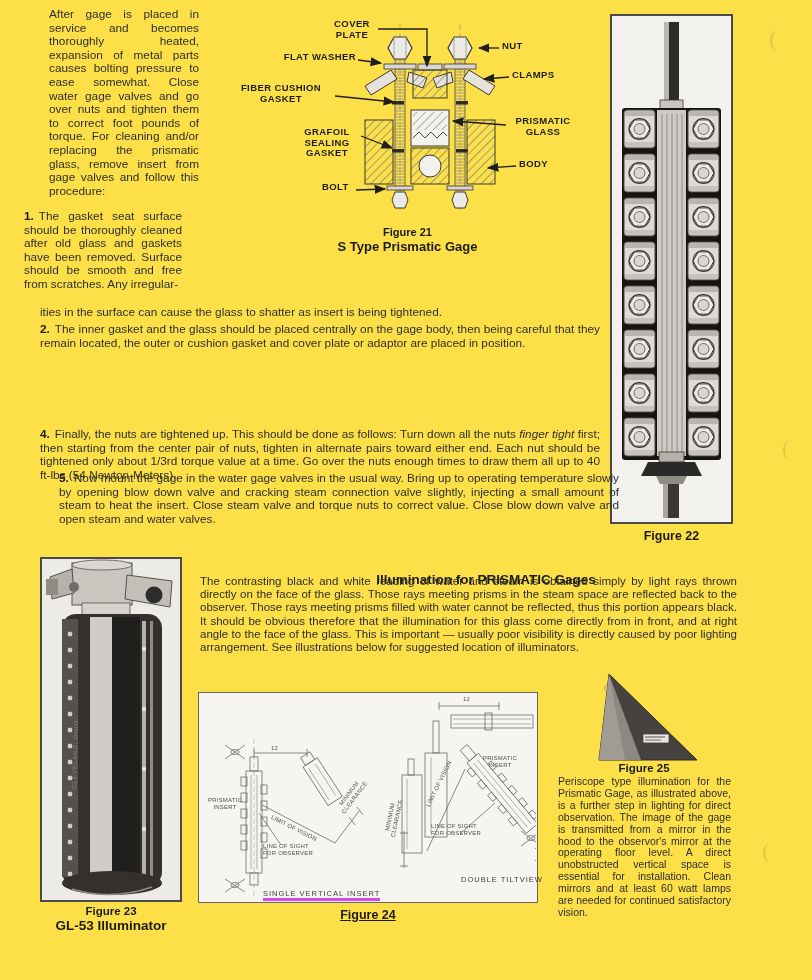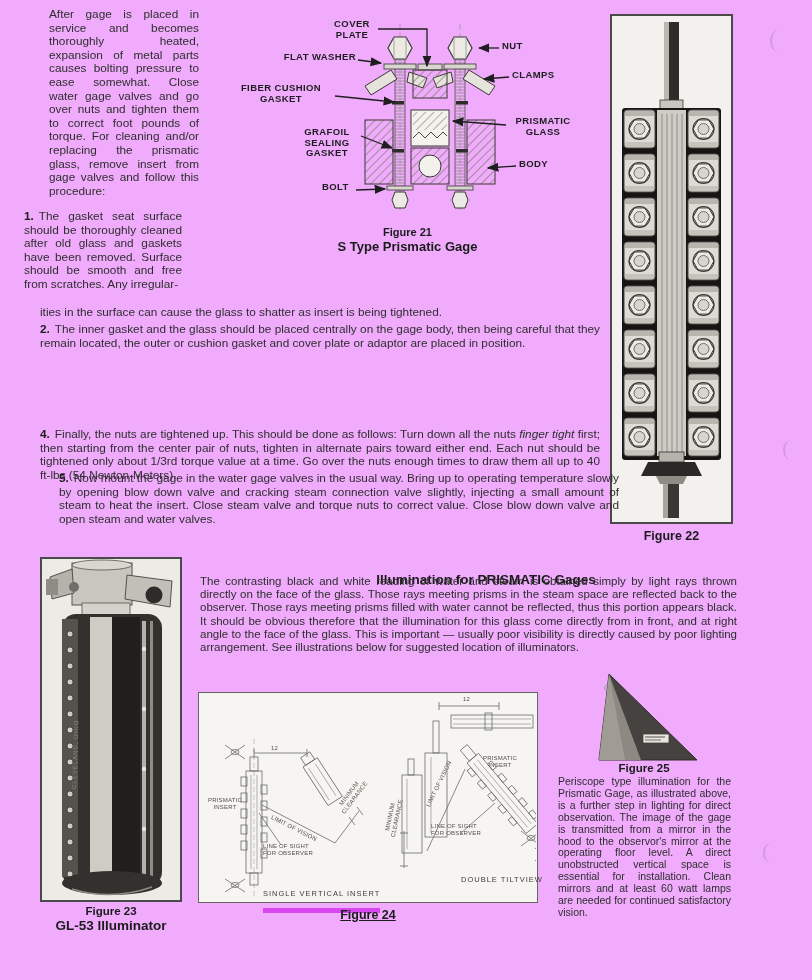--- a/index.html
+++ b/index.html
@@ -1,16 +1,16 @@
 <!DOCTYPE html>
 <html><head>
 <meta charset="utf-8">
 <style>
   html,body{margin:0;padding:0;}
-  .page{position:relative;width:812px;height:980px;background:#f0abfc;overflow:hidden;
+  .page{position:relative;width:812px;height:980px;background:#fde047;overflow:hidden;
         font-family:"Liberation Sans",sans-serif;color:#2e2e2e;}
   .txt{position:absolute;text-align:justify;font-size:11.8px;line-height:13.6px;margin:0;}
   .intro{left:49px;top:8px;width:150px;}
   .step b{margin-right:5px;color:#1c1c1c;}
   .s1-narrow{left:24px;top:210px;width:158px;}
   .s1-cont{left:40px;top:306px;width:560px;}
   .s2{left:40px;top:323px;width:560px;}
   .s3{left:40px;top:379px;width:560px;}
   .s4{left:40px;top:428px;width:560px;}
   .s5{left:40px;top:472px;width:560px;margin-left:19px;}
@@ -44,21 +44,21 @@
          border:1.5px solid #666;box-sizing:border-box;background:#f6f5f1;}
   .fig24 svg{position:absolute;left:0;top:0;}
   .f24lbl{position:absolute;font-size:6px;line-height:6.8px;letter-spacing:.2px;color:#55514d;
           white-space:pre-line;}
   .f24title{position:absolute;font-size:7.5px;letter-spacing:1px;color:#3f3c39;white-space:nowrap;margin-top:24px;}
   .d-dimL{left:72px;top:52px;}
   .d-prinL{left:4px;top:104px;width:44px;text-align:center;}
   .d-lovL{left:74px;top:121px;transform:rotate(27deg);transform-origin:0 0;white-space:nowrap;}
   .d-mincL{left:136px;top:114px;transform:rotate(-53deg);transform-origin:0 0;text-align:center;}
   .d-losL{left:64px;top:150px;width:58px;}
-  .d-titleL{left:64px;top:172px;border-bottom:5px solid #d946ef;padding-bottom:10px;}
+  .d-titleL{left:64px;top:172px;border-bottom:3px solid #d946ef;padding-bottom:0;}
   .d-dimR{left:264px;top:3px;}
   .d-prinR{left:278px;top:62px;width:46px;text-align:center;}
   .d-lovR{left:226px;top:112px;transform:rotate(-64deg);transform-origin:0 0;white-space:nowrap;}
   .d-losR{left:232px;top:130px;width:54px;}
   .d-mincR{left:184px;top:142px;transform:rotate(-78deg);transform-origin:0 0;text-align:center;}
   .d-titleR{left:262px;top:158px;}
   .fig24cap{left:198px;top:908px;width:340px;font-size:12.5px;text-decoration:underline;}
   .fig25{position:absolute;left:585px;top:668px;width:125px;height:95px;}
   .fig25cap{left:558px;top:762px;width:172px;font-size:11.5px;}
   .fig25txt{left:558px;top:776px;width:173px;font-size:10.5px;line-height:11.9px;}

